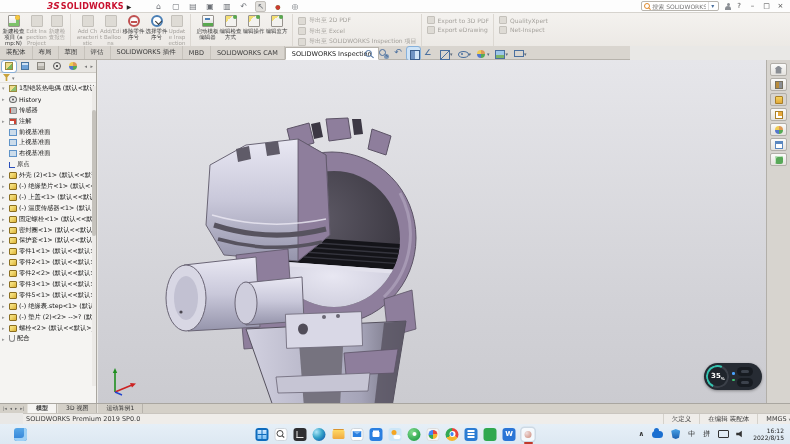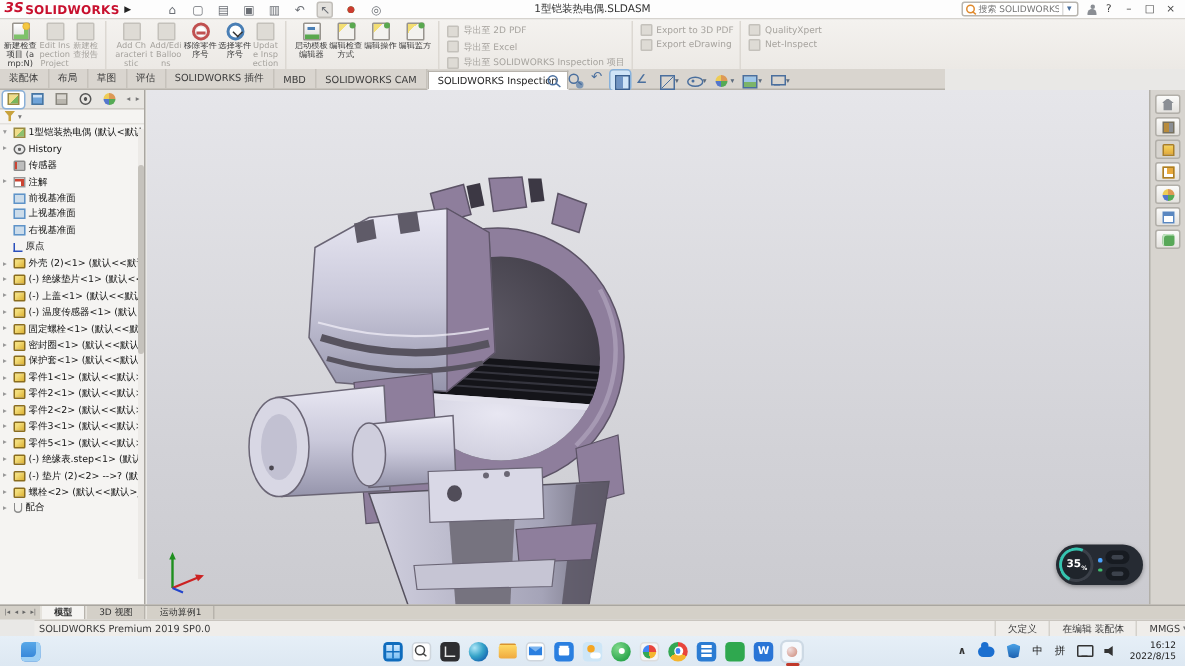--- a/index.html
+++ b/index.html
@@ -1,21 +1,21 @@
 <!DOCTYPE html>
 <html><head>
 <meta charset="utf-8">
 <style>
   * { margin:0; padding:0; box-sizing:border-box; }
   html,body { width:790px; height:444px; overflow:hidden; }
   body { font-family:"DejaVu Sans","Liberation Sans",sans-serif; font-size:7px; color:#333; }
   .app { position:relative; width:790px; height:444px; background:#e9e8e6; overflow:hidden; }
 
   
-  .titlebar { position:absolute; left:0; top:0; width:790px; height:13px; background:#fdfdfd; border-bottom:1px solid #d6d3ce; display:flex; align-items:center; }
+  .titlebar { position:absolute; left:0; top:0; width:790px; height:13px; background:#fdfdfd; border-bottom:1px solid #d6d3ce; display:flex; align-items:center;padding-left:44px; }
   .logo { display:flex; align-items:center; margin-left:3px; white-space:nowrap; }
   .logo-mark { color:#c8102e; font-style:italic; font-weight:bold; font-size:9px; margin-right:1px; }
   .logo-text { color:#c8102e; font-weight:bold; font-size:8px; letter-spacing:.2px; }
   .logo-arrow { font-size:6px; color:#222; margin-left:3px; }
   .qat { display:flex; align-items:center; margin-left:22px; gap:6px; }
   .qat-btn { width:11px; height:11px; display:flex; align-items:center; justify-content:center; color:#6b6f75; font-size:8px; border-radius:2px; }
   .qat-btn[data-icon="select"] { background:#e3e1dd; border:1px solid #c2bfba; }
   .qat-btn[data-icon="rebuild"] .glyph { color:#cc3b30; font-size:6px; }
   .qat-btn[data-icon="rebuild"] { text-shadow:0 0 0 #3a9c3a; }
   .win-title { position:absolute; left:0; right:0; text-align:center; font-size:7px; color:#333; pointer-events:none; }
@@ -248,21 +248,20 @@
         <span class="qat-btn" data-icon="select">
           <span class="glyph">↖</span>
         </span>
         <span class="qat-btn" data-icon="rebuild">
           <span class="glyph">●</span>
         </span>
         <span class="qat-btn" data-icon="options">
           <span class="glyph">◎</span>
         </span>
     </div>
-    <div class="win-title">1型铠装热电偶.SLDASM</div>
     <div class="title-right">
       <div class="searchbox">
         <span class="s-ico"></span>
         <input placeholder="搜索 SOLIDWORKS 帮助" style="">
         <span class="s-drop">▾</span>
       </div>
       <span class="login-ico"></span>
       <span class="help-btn">?</span>
       <div class="win-ctl">
         <span>–</span>

